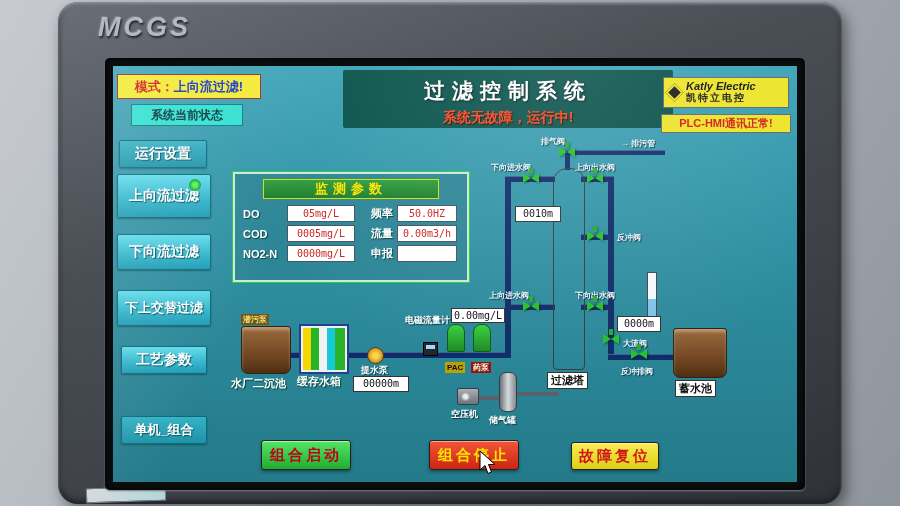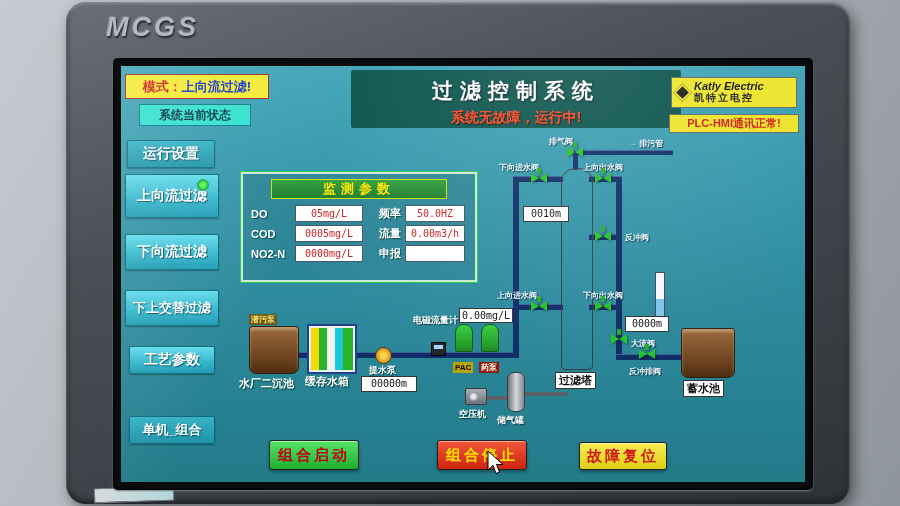--- a/index.html
+++ b/index.html
@@ -1,18 +1,18 @@
 <!DOCTYPE html>
 <html><head>
 <meta charset="utf-8">
 <style>
   html,body{margin:0;padding:0;}
   body{width:900px;height:506px;overflow:hidden;font-family:"Liberation Sans",sans-serif;
        background:linear-gradient(120deg,#c7cbd1 0%,#aeb3ba 45%,#8f959c 100%);}
-  .bezel{position:absolute;left:66px;top:2px;width:784px;height:502px;border-radius:20px;
+  .bezel{position:absolute;left:58px;top:2px;width:784px;height:502px;border-radius:20px;
        background:linear-gradient(160deg,#6a6f77 0%,#4a4e55 35%,#3a3e44 75%,#2e3136 100%);
        box-shadow:inset 0 2px 3px #8b9099, inset 0 -3px 6px #1a1c20, 4px 6px 14px rgba(0,0,0,.45);}
   .brand{position:absolute;left:40px;top:10px;font-size:27px;font-weight:bold;letter-spacing:3px;
        color:#b3b9c1;text-shadow:1px 2px 2px #26292d, -1px -1px 1px #7e848c;font-style:italic;}
   .sticker{position:absolute;left:28px;bottom:2px;width:78px;height:13px;background:linear-gradient(90deg,#e8ecee,#bfe8ea);
        border:1px solid #889;transform:rotate(-2deg);opacity:.9;}
   .frame{position:absolute;left:47px;top:56px;width:700px;height:432px;background:#0b0d0f;border-radius:5px;
        box-shadow:inset 0 0 6px #000, 0 1px 2px #777c84;}
   .screen{position:absolute;left:8px;top:8px;width:684px;height:416px;overflow:hidden;
        background:linear-gradient(180deg,#3aa2b6 0%,#2f8fa2 45%,#237a89 100%);}

